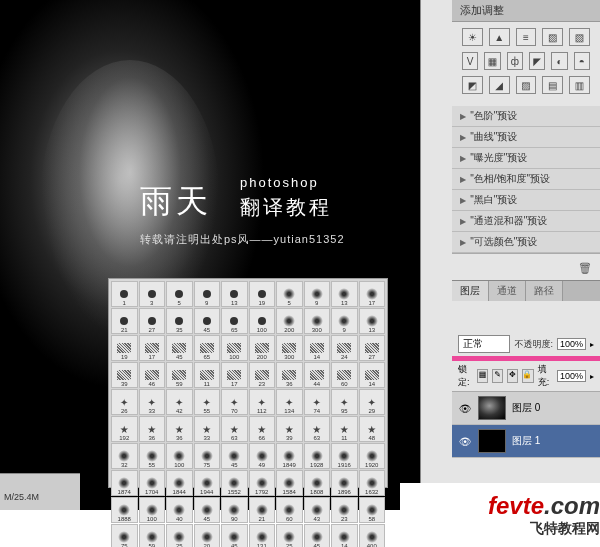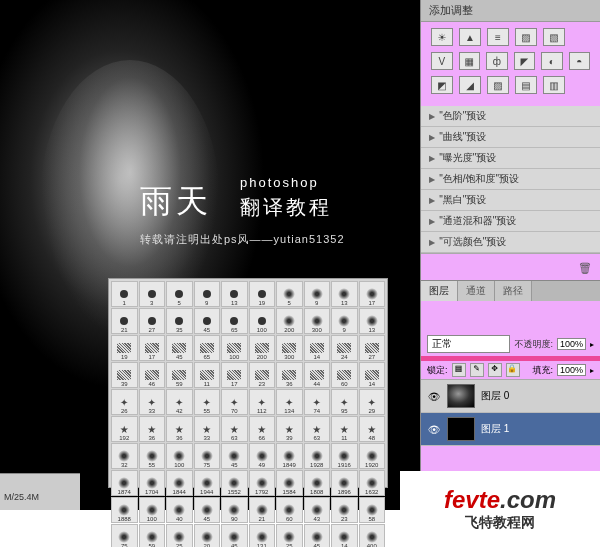--- a/index.html
+++ b/index.html
@@ -13,21 +13,21 @@
 .wm-sub2 { font-size: 20px; letter-spacing: 3px; position: absolute; left: 100px; top: 14px; }
 .wm-credit { font-size: 11px; color: #ddd; margin-top: 8px; letter-spacing: 1px; }
 .brush-palette { position: absolute; left: 108px; top: 278px; width: 280px; height: 210px; background: rgba(230,230,230,0.92); border: 1px solid #999; display: grid; grid-template-columns: repeat(10, 1fr); grid-auto-rows: 26px; padding: 2px; gap: 1px; font-size: 7px; }
 .brush-cell { background: #e8e8e8; border: 1px solid #bbb; display: flex; flex-direction: column; align-items: center; justify-content: center; position: relative; }
 .brush-dot { width: 8px; height: 8px; background: #333; border-radius: 50%; }
 .brush-soft { width: 12px; height: 12px; background: radial-gradient(circle, #333 20%, transparent 70%); border-radius: 50%; }
 .brush-star { font-size: 10px; color: #444; }
 .brush-tex { width: 14px; height: 10px; background: repeating-linear-gradient(45deg, #666, #666 1px, #ddd 1px, #ddd 2px); }
 .brush-num { position: absolute; bottom: 0; font-size: 6px; color: #333; }
 .status-bar { position: absolute; left: 0; bottom: 37px; width: 80px; height: 15px; background: #ccc; font-size: 9px; padding: 18px 4px; color: #333; border-top: 1px solid #888; }
-.right-panels { position: absolute; left: 420px; top: 0; width: 180px; height: 510px; background: #f0abfc; border-left: 1px solid #888; }
+.right-panels { position: absolute; left: 420px; top: 0; width: 180px; height: 510px; background: #e5e5e5; border-left: 1px solid #888; padding-left: 31px; }
 .panel-header { background: #c0c0c0; font-size: 11px; padding: 3px 8px; border-bottom: 1px solid #999; color: #333; }
 .adj-icons { padding: 6px 10px; }
 .icon-row { display: flex; gap: 6px; margin-bottom: 6px; }
 .adj-icon { width: 22px; height: 18px; background: #e8e8e8; border: 1px solid #888; display: flex; align-items: center; justify-content: center; font-size: 10px; color: #444; }
 .preset-list { background: #d8d8d8; }
 .preset-item { font-size: 10px; padding: 3px 8px; border-bottom: 1px solid #bbb; color: #333; display: flex; align-items: center; gap: 4px; }
 .preset-arrow { font-size: 8px; color: #666; }
 .layers-panel { border-top: 1px solid #888; }
 .tabs { display: flex; background: #b8b8b8; }
 .tab { font-size: 10px; padding: 3px 8px; background: #c8c8c8; border-right: 1px solid #999; color: #555; }
@@ -37,21 +37,21 @@
 .opacity-label { font-size: 9px; color: #333; }
 .opacity-val { background: #fff; border: 1px solid #888; padding: 0 2px; font-size: 9px; text-align: right; }
 .lock-row { display: flex; padding: 2px 6px; gap: 4px; align-items: center; font-size: 9px; border-bottom: 1px solid #aaa; }
 .lock-icon { width: 14px; height: 14px; background: #e0e0e0; border: 1px solid #999; font-size: 8px; text-align: center; }
 .layer-list { background: #d0d0d0; }
 .layer-item { display: flex; align-items: center; padding: 4px 6px; border-bottom: 1px solid #bbb; gap: 6px; font-size: 10px; }
 .layer-item.selected { background: #4a6a9e; color: #fff; }
 .eye-icon { width: 14px; height: 14px; display: flex; align-items: center; justify-content: center; font-size: 10px; }
 .layer-thumb { width: 28px; height: 24px; background: #000; border: 1px solid #666; }
 .layer-thumb.face { background: radial-gradient(ellipse at 40% 40%, #999 0%, #333 50%, #000 100%); }
-.footer-logo { position: absolute; left: 400px; bottom: 0; width: 200px; height: 76px; background: #fff; display: flex; flex-direction: column; align-items: center; justify-content: center; margin-top: 32px; }
+.footer-logo { position: absolute; left: 400px; bottom: 0; width: 200px; height: 64px; background: #fff; display: flex; flex-direction: column; align-items: flex-end; justify-content: center; margin-top: 32px; }
 .logo-text { font-size: 24px; font-weight: bold; color: #c00; font-style: italic; }
 .logo-text .com { color: #333; }
 .logo-sub { font-size: 14px; font-weight: bold; color: #333; }
 .adj-footer { padding: 4px 8px; text-align: right; border-top: 1px solid #aaa; }
 .trash-icon { font-size: 11px; color: #555; }
 </style>
 </head>
 <body>
 
 <div class="canvas-area">

